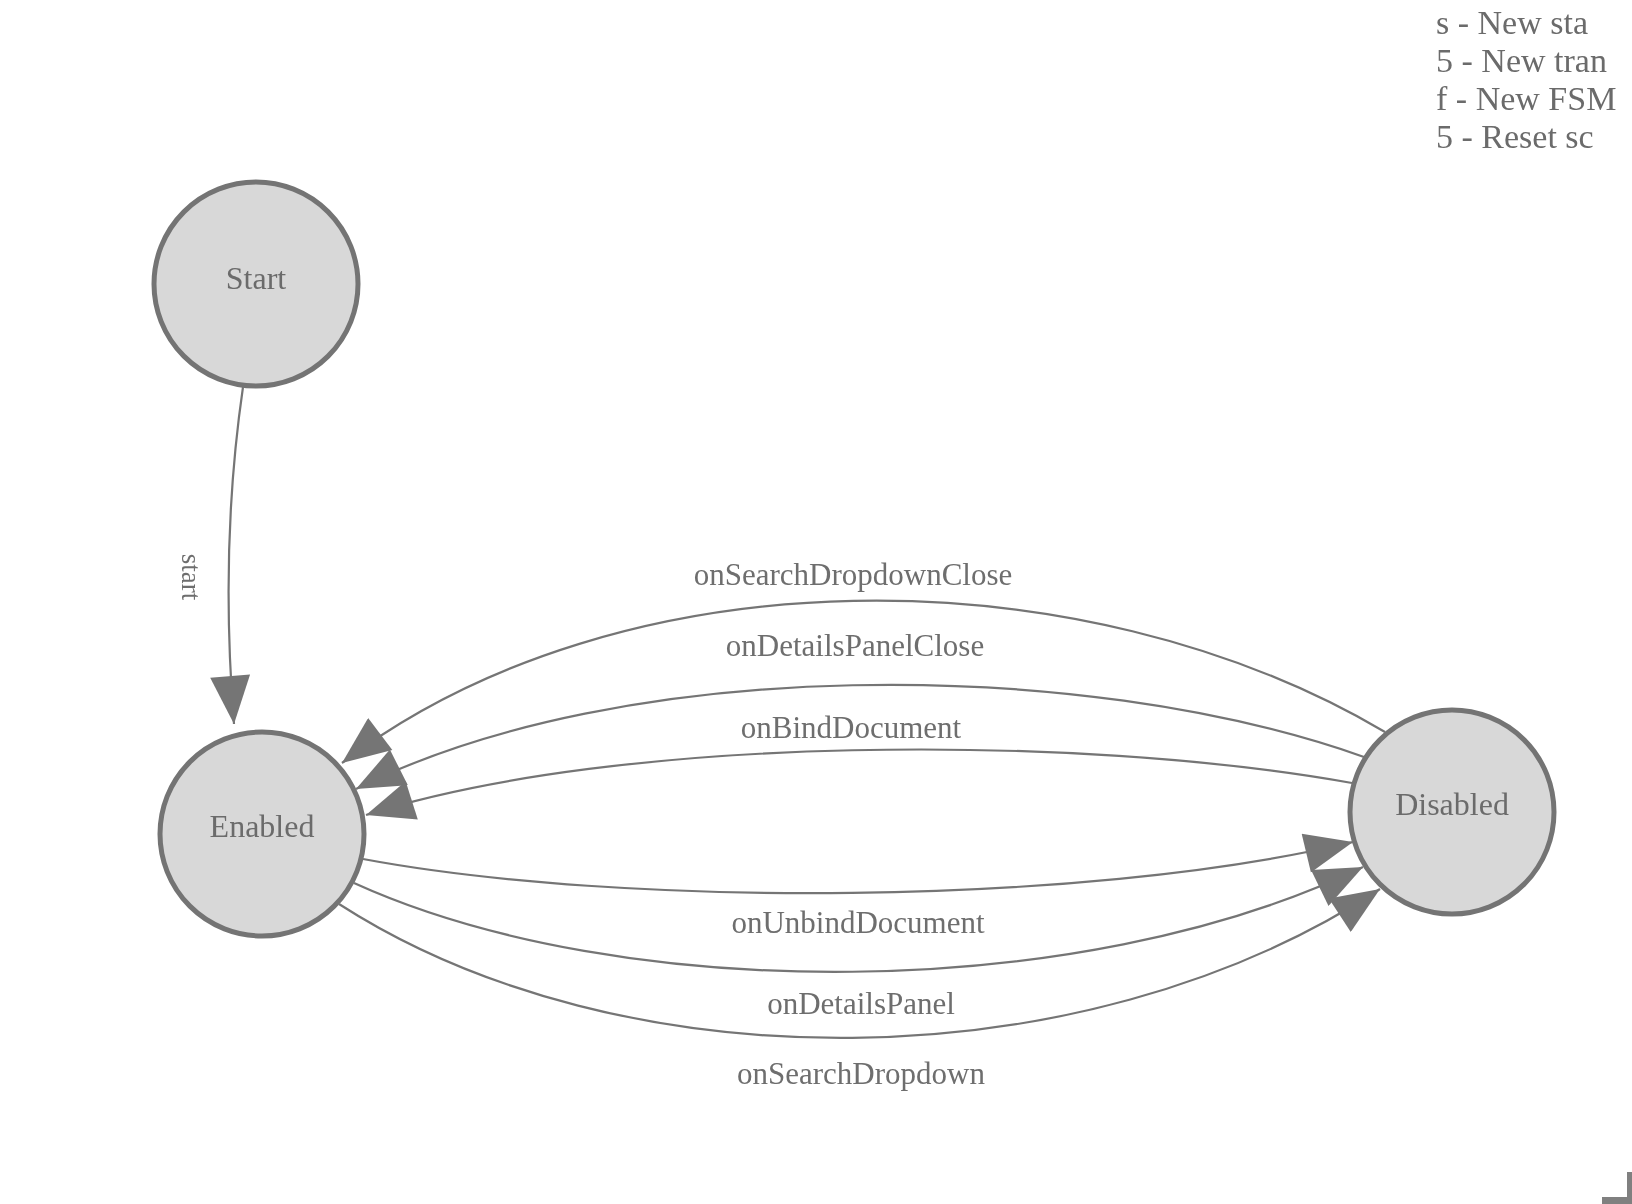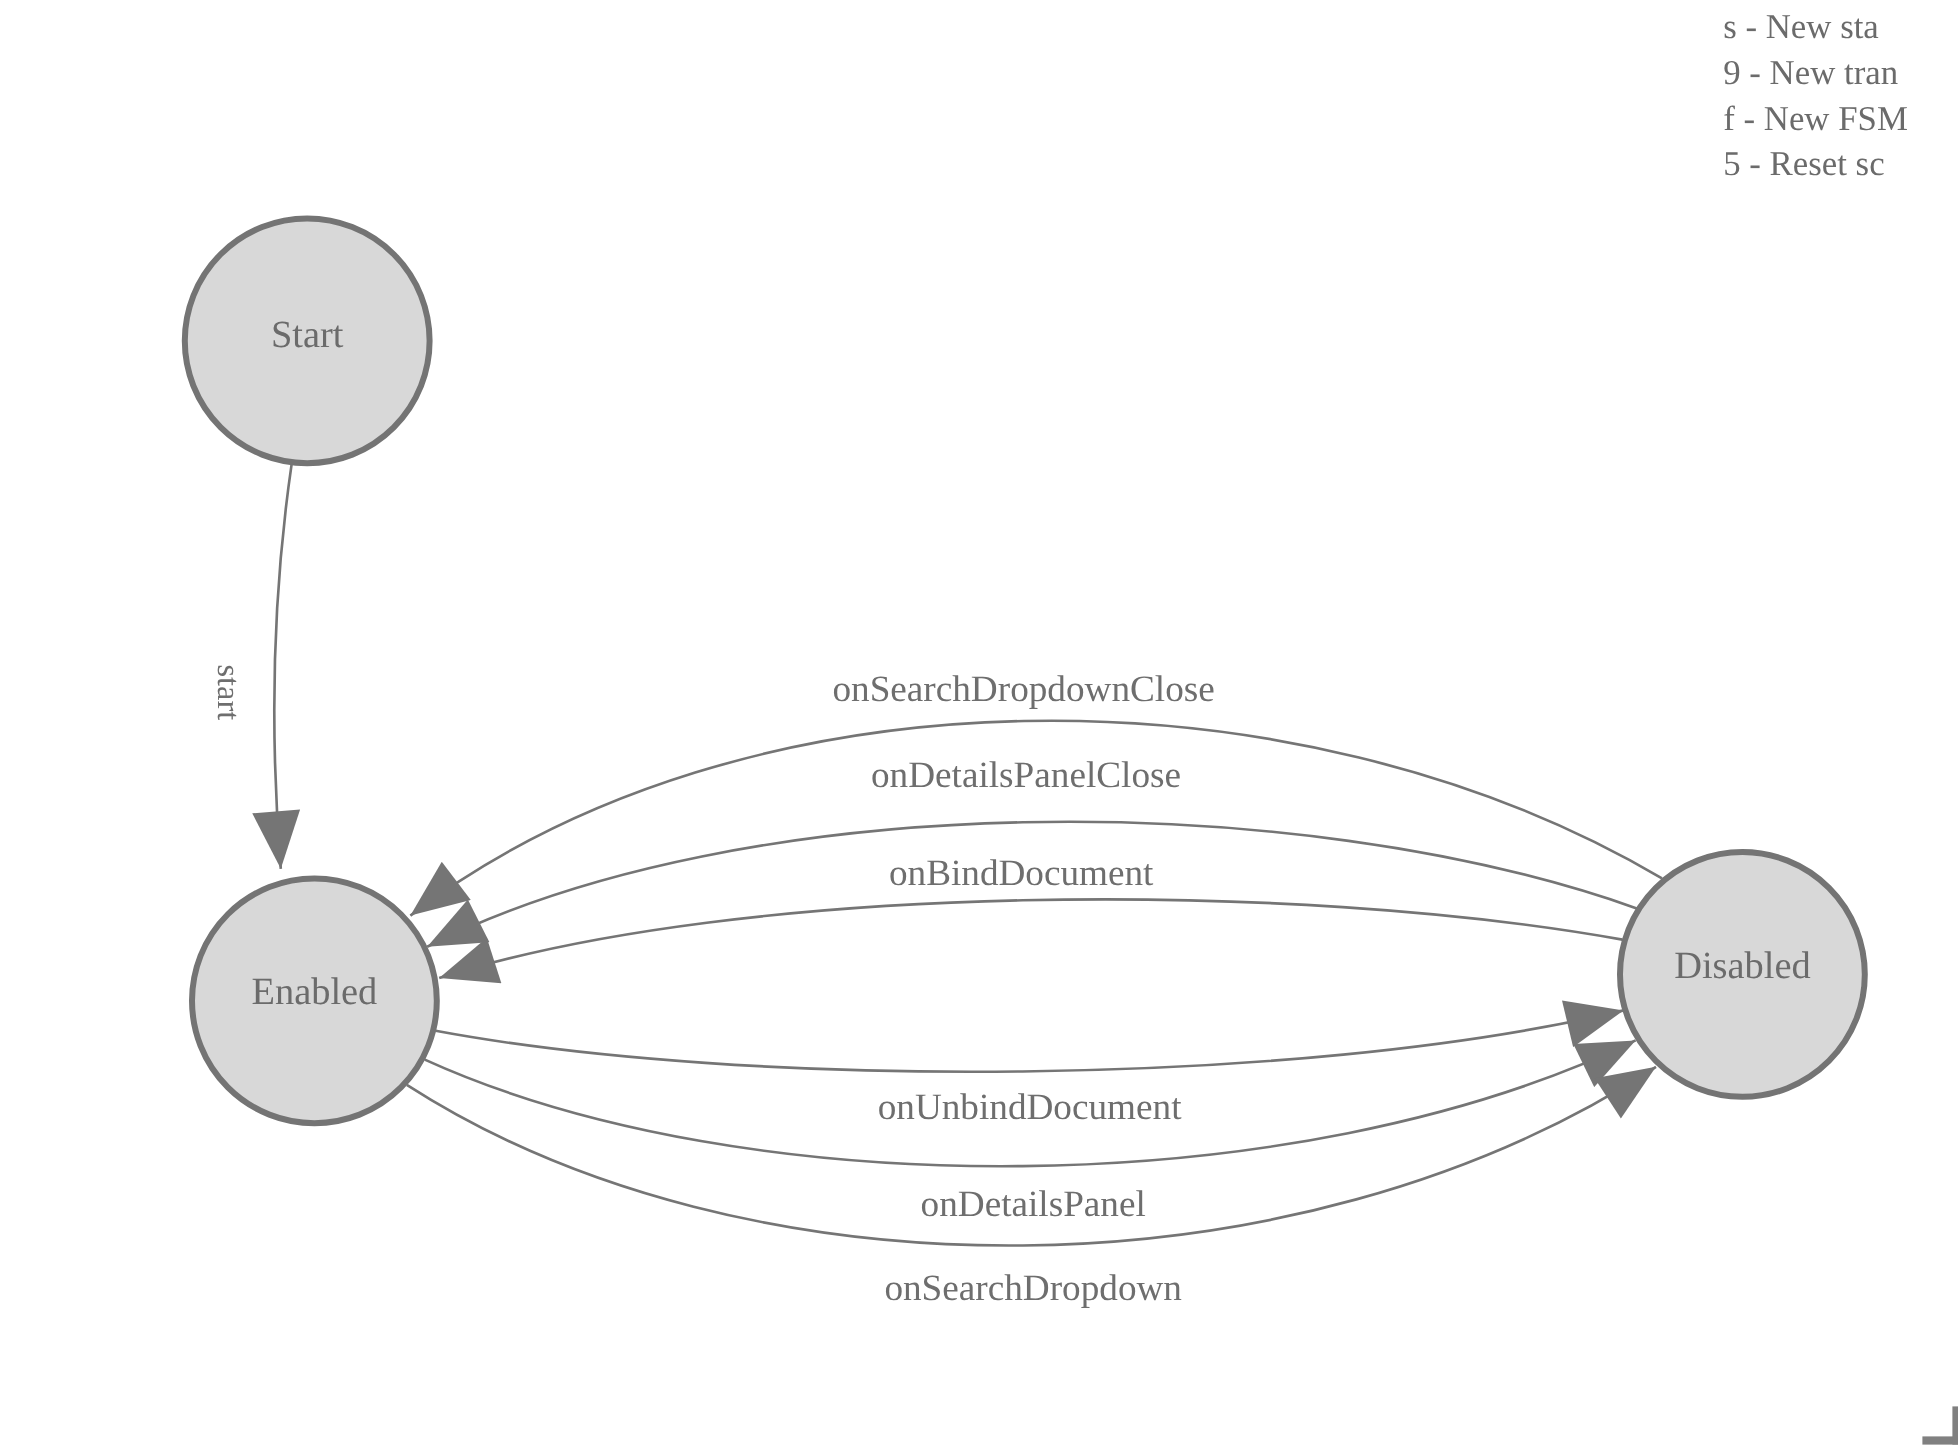--- a/index.html
+++ b/index.html
@@ -54,21 +54,21 @@
     dominant-baseline: central;
   }
   .corner-bracket {
     fill: #808080;
   }
   .legend {
     position: absolute;
     left: 1436px;
     top: 4px;
     color: #6b6b6b;
-    font-size: 29px;
+    font-size: 34px;
     line-height: 38px;
     white-space: nowrap;
   }
 </style>
 </head>
 <body>
 
 <svg id="fsm-canvas" width="1632" height="1204" viewBox="0 0 1632 1204">
   <defs>
     <marker id="arrowhead" viewBox="0 0 12 10" refX="12" refY="5" markerWidth="50" markerHeight="40" orient="auto" markerUnits="userSpaceOnUse">
@@ -112,16 +112,16 @@
   </g>
 
   <g>
     <rect class="corner-bracket" x="1627" y="1172" width="5" height="32"></rect>
     <rect class="corner-bracket" x="1602" y="1197" width="30" height="7"></rect>
   </g>
 </svg>
 
 <div class="legend">
   <div>s - New sta</div>
-  <div>9 - New tran</div>
+  <div>5 - New tran</div>
   <div>f - New FSM</div>
   <div>5 - Reset sc</div>
 </div>
 
 </body></html>

